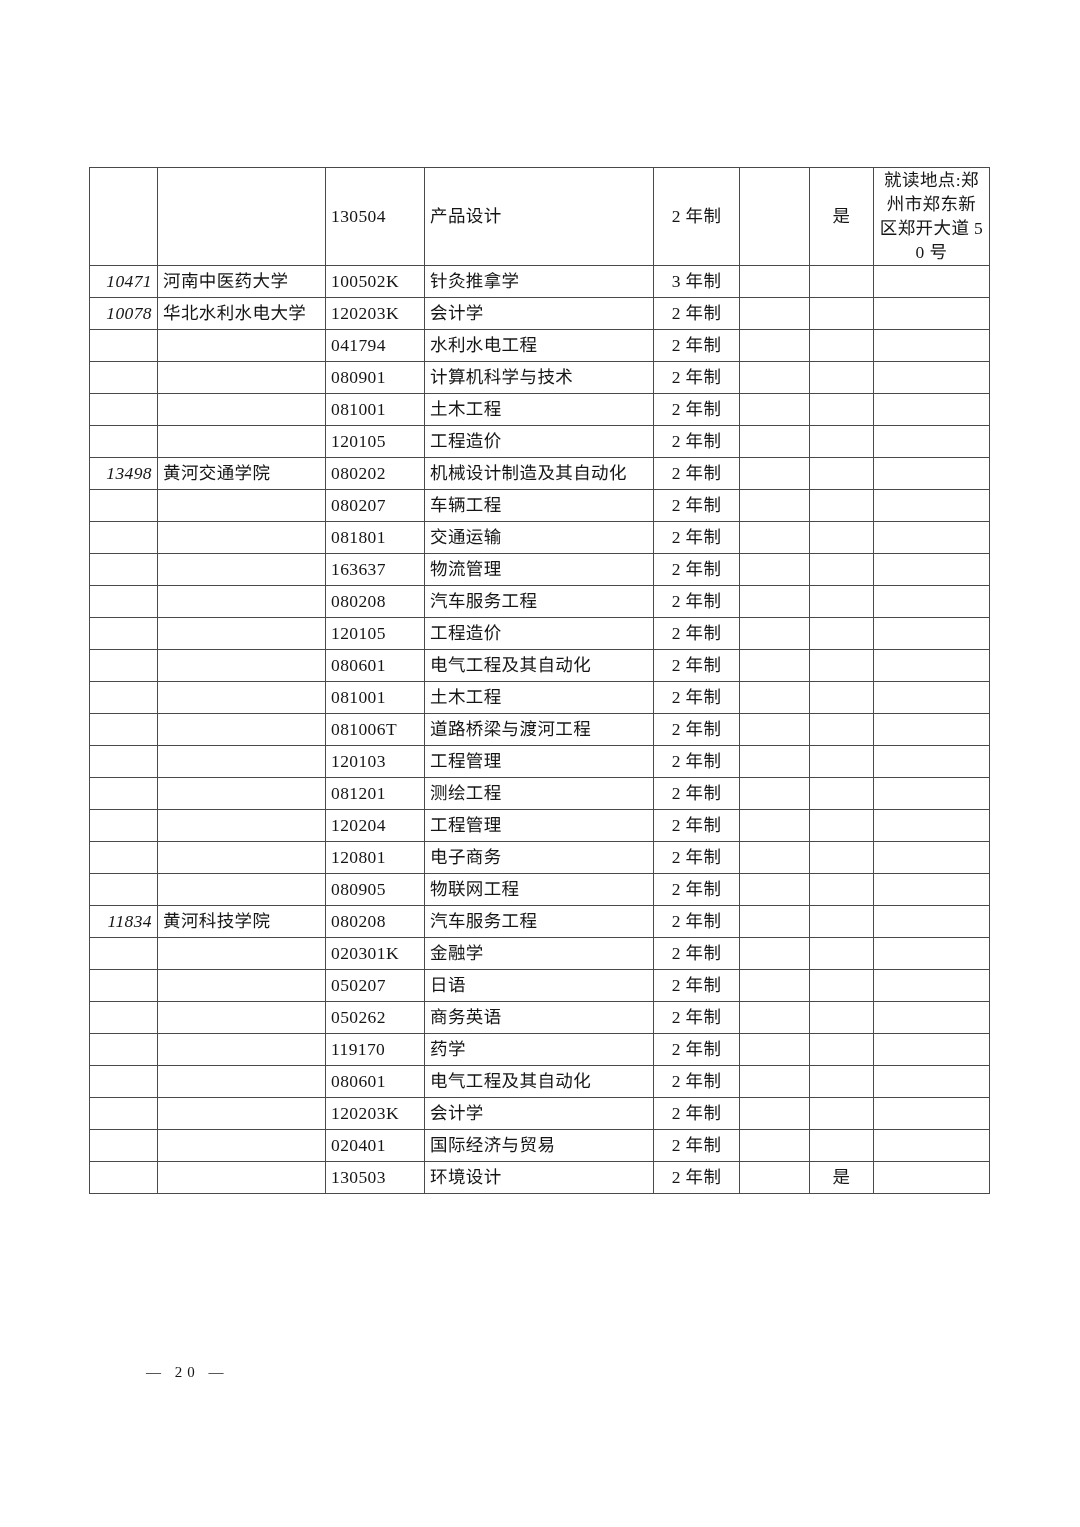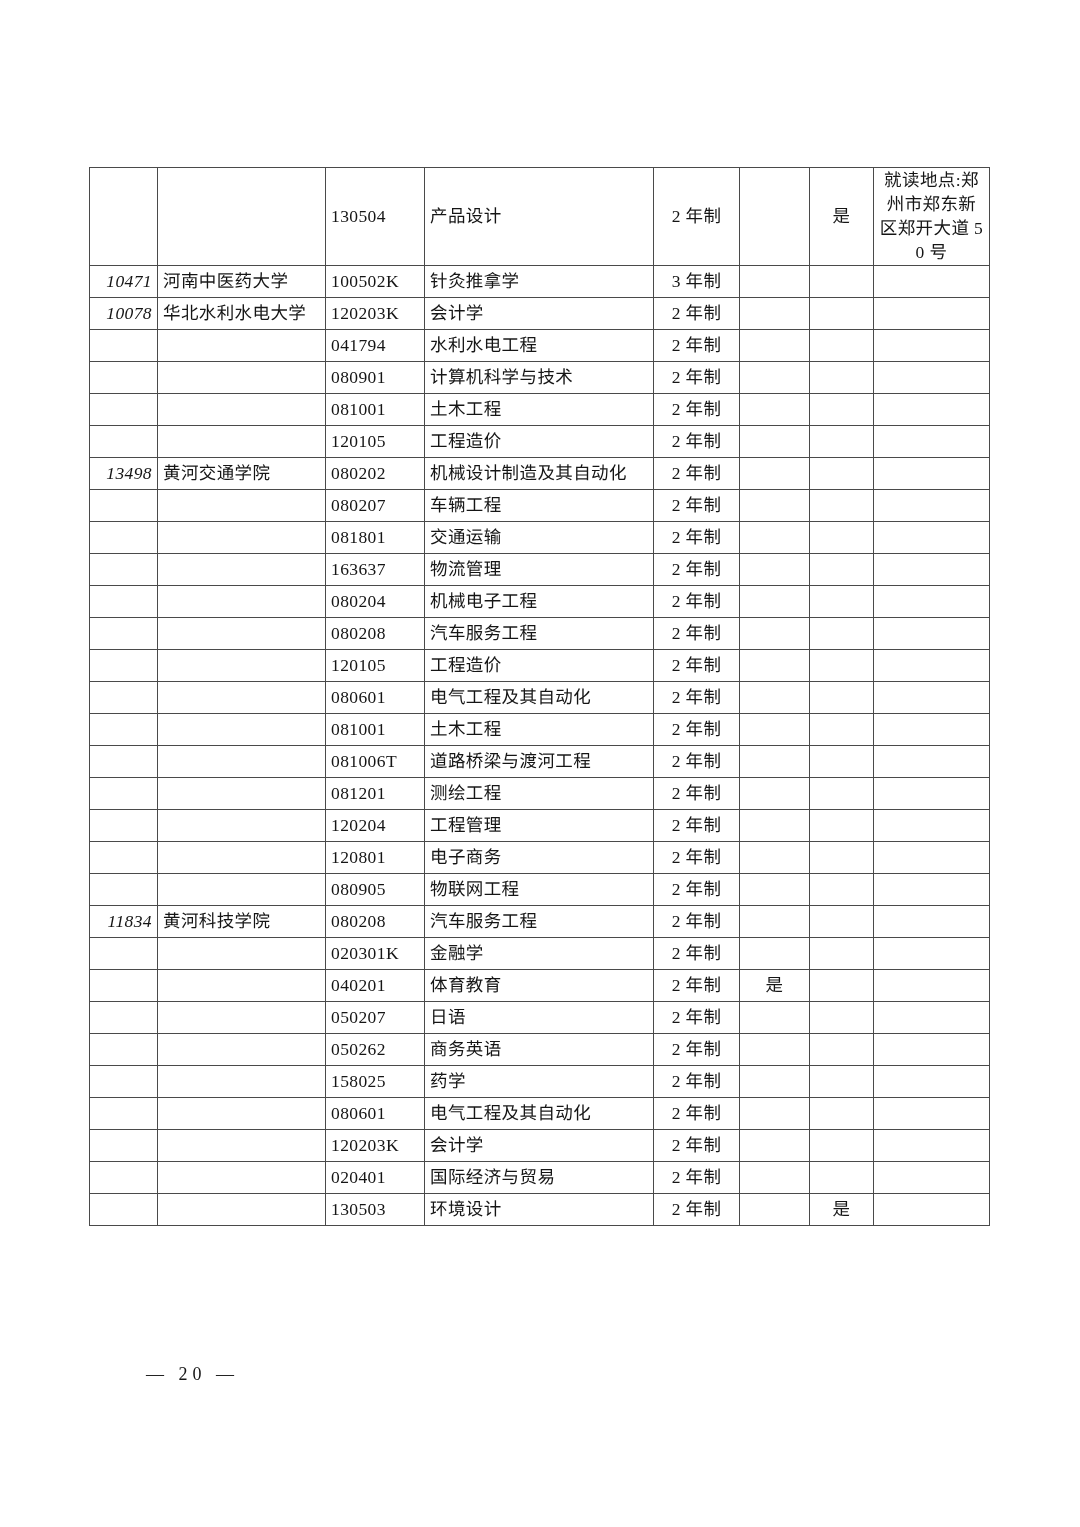--- a/index.html
+++ b/index.html
@@ -70,21 +70,21 @@
   td.flag   { text-align: center; }
   td.loc    { text-align: center;   letter-spacing: 0.6px; line-height: 1.45; padding: 4px 5px; }
 
   td.tall   { height: 126px; }
   td.mid    { height: 48px; }
 
   .pageno {
     position: absolute;
     left: 146px;
     top: 1364px;
-    font-size: 18px;
+    font-size: 15px;
     letter-spacing: 5px;
     color: #151515;
     font-family: "Liberation Serif", "DejaVu Serif", serif;
   }
 </style>
 </head>
 <body>
 
 <div class="page">
 
@@ -207,30 +207,20 @@
             <td class="major">163637</td>
             <td class="name">物流管理</td>
             <td class="len">2 年制</td>
             <td class="flag"></td>
             <td class="flag"></td>
             <td class="loc"></td>
           </tr>
           <tr>
             <td class="code"></td>
             <td class="school"></td>
-            <td class="major">080204</td>
-            <td class="name">机械电子工程</td>
-            <td class="len">2 年制</td>
-            <td class="flag"></td>
-            <td class="flag"></td>
-            <td class="loc"></td>
-          </tr>
-          <tr>
-            <td class="code"></td>
-            <td class="school"></td>
             <td class="major">080208</td>
             <td class="name">汽车服务工程</td>
             <td class="len">2 年制</td>
             <td class="flag"></td>
             <td class="flag"></td>
             <td class="loc"></td>
           </tr>
           <tr>
             <td class="code"></td>
             <td class="school"></td>
@@ -259,20 +249,30 @@
             <td class="len">2 年制</td>
             <td class="flag"></td>
             <td class="flag"></td>
             <td class="loc"></td>
           </tr>
           <tr>
             <td class="code"></td>
             <td class="school"></td>
             <td class="major">081006T</td>
             <td class="name">道路桥梁与渡河工程</td>
+            <td class="len">2 年制</td>
+            <td class="flag"></td>
+            <td class="flag"></td>
+            <td class="loc"></td>
+          </tr>
+          <tr>
+            <td class="code"></td>
+            <td class="school"></td>
+            <td class="major">120103</td>
+            <td class="name">工程管理</td>
             <td class="len">2 年制</td>
             <td class="flag"></td>
             <td class="flag"></td>
             <td class="loc"></td>
           </tr>
           <tr>
             <td class="code"></td>
             <td class="school"></td>
             <td class="major">081201</td>
             <td class="name">测绘工程</td>
@@ -327,51 +327,41 @@
             <td class="major">020301K</td>
             <td class="name">金融学</td>
             <td class="len">2 年制</td>
             <td class="flag"></td>
             <td class="flag"></td>
             <td class="loc"></td>
           </tr>
           <tr>
             <td class="code"></td>
             <td class="school"></td>
-            <td class="major">040201</td>
-            <td class="name">体育教育</td>
-            <td class="len">2 年制</td>
-            <td class="flag">是</td>
-            <td class="flag"></td>
-            <td class="loc"></td>
-          </tr>
-          <tr>
-            <td class="code"></td>
-            <td class="school"></td>
             <td class="major">050207</td>
             <td class="name">日语</td>
             <td class="len">2 年制</td>
             <td class="flag"></td>
             <td class="flag"></td>
             <td class="loc"></td>
           </tr>
           <tr>
             <td class="code"></td>
             <td class="school"></td>
             <td class="major">050262</td>
             <td class="name">商务英语</td>
             <td class="len">2 年制</td>
             <td class="flag"></td>
             <td class="flag"></td>
             <td class="loc"></td>
           </tr>
           <tr>
             <td class="code"></td>
             <td class="school"></td>
-            <td class="major">158025</td>
+            <td class="major">119170</td>
             <td class="name">药学</td>
             <td class="len">2 年制</td>
             <td class="flag"></td>
             <td class="flag"></td>
             <td class="loc"></td>
           </tr>
           <tr>
             <td class="code"></td>
             <td class="school"></td>
             <td class="major">080601</td>

